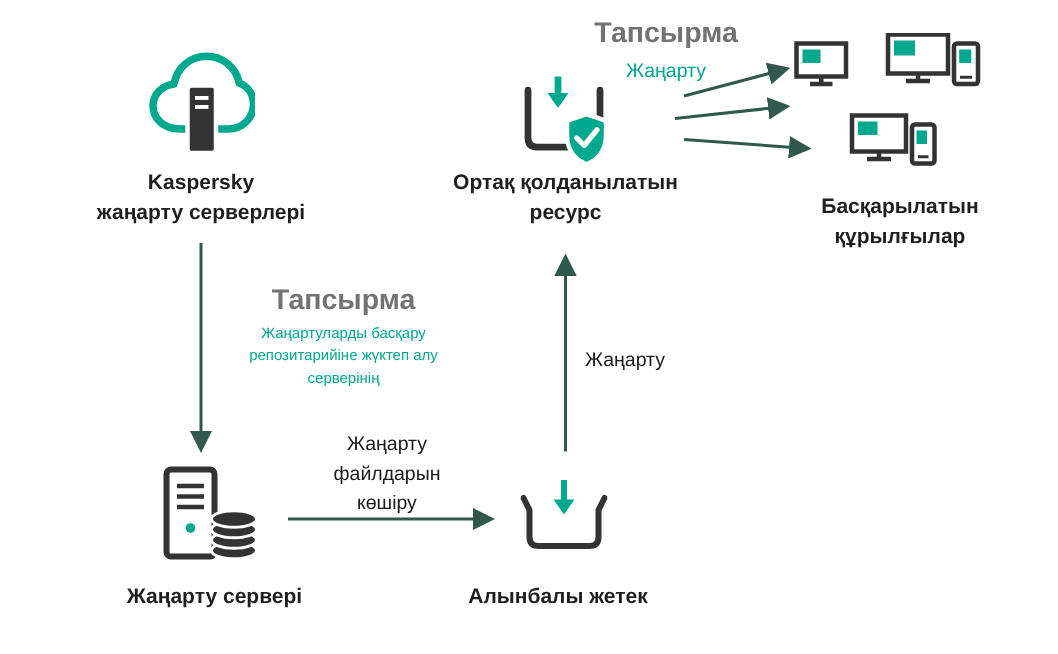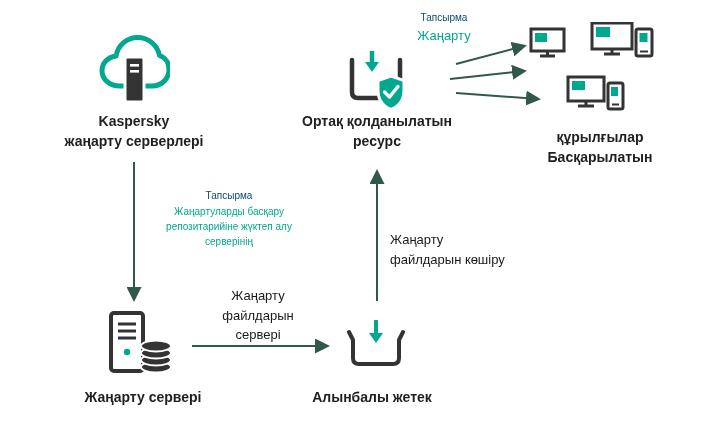--- a/index.html
+++ b/index.html
@@ -3,21 +3,21 @@
 <meta charset="utf-8">
 <style>
   * { margin:0; padding:0; box-sizing:border-box; }
   html,body { background:#fff; }
   body { font-family:"Liberation Sans", sans-serif; color:#222; }
   .stage { position:relative; width:705px; height:436px; background:#fff; overflow:hidden; margin:0 auto; }
   .abs { position:absolute; }
   .arrows { left:0; top:0; pointer-events:none; }
   .node-label { font-size:14px; line-height:1.4; color:#1f1f1f; text-align:center;font-weight:bold; }
   .edge-block { text-align:center; }
-  .edge-title { font-size:10px; color:#0c4a6e; margin-bottom:3px; }
+  .edge-title { font-size:19px; color:#737373; margin-bottom:3px;font-weight:bold; }
   .edge-teal { font-size:10px; color:#00A88E; line-height:1.5; }
   .edge-plain { font-size:13px; color:#1a1a1a; line-height:1.5; }
   .left { text-align:left; }
 </style>
 </head>
 <body>
 
 <div class="stage">
 
   <svg class="abs arrows" width="705" height="436" viewBox="0 0 705 436">
@@ -67,37 +67,36 @@
       <ellipse cx="52" cy="36" rx="15" ry="5.5" fill="#333" stroke="#fff" stroke-width="2"></ellipse>
     </svg>
   </div>
   <div class="abs node-label" style="left:58px; top:388px; width:170px;">
     <div>Жаңарту сервері</div>
   </div>
 
   <div class="abs edge-block" style="left:213px; top:286px; width:90px;">
     <div class="edge-plain">Жаңарту</div>
     <div class="edge-plain">файлдарын</div>
-    <div class="edge-plain">сервері</div>
+    <div class="edge-plain">көшіру</div>
   </div>
 
   <div class="abs" style="left:347px; top:318px;">
     <svg width="58" height="52" viewBox="0 0 58 52">
       <path d="M29,2 L29,19" stroke="#00A88E" stroke-width="4"></path>
       <path d="M22,15 L36,15 L29,25 Z" fill="#00A88E"></path>
       <path d="M2,14 L6,22 L6,40 Q6,46 12,46 L46,46 Q52,46 52,40 L52,22 L56,14" fill="none" stroke="#333" stroke-width="4" stroke-linejoin="round" stroke-linecap="round"></path>
     </svg>
   </div>
   <div class="abs node-label" style="left:292px; top:388px; width:160px;">
     <div>Алынбалы жетек</div>
   </div>
 
   <div class="abs edge-block left" style="left:390px; top:230px; width:140px;">
     <div class="edge-plain">Жаңарту</div>
-    <div class="edge-plain">файлдарын көшіру</div>
   </div>
 
   <div class="abs" style="left:345px; top:50px;">
     <svg width="68" height="64" viewBox="0 0 68 64">
       <path d="M27,1 L27,15" stroke="#00A88E" stroke-width="4.5"></path>
       <path d="M20,12 L34,12 L27,22 Z" fill="#00A88E"></path>
       <path d="M7,10 L7,42 Q7,48 13,48 L49,48 Q55,48 55,42 L55,10" fill="none" stroke="#333" stroke-width="4.5" stroke-linejoin="round" stroke-linecap="round"></path>
       <path d="M46,26 L59,30.5 L59,40 C59,50 53.5,56.5 46,59.5 C38.5,56.5 33,50 33,40 L33,30.5 Z" fill="#00A88E" stroke="#fff" stroke-width="3"></path>
       <polyline points="39.5,42 44.5,47 53,36.5" fill="none" stroke="#fff" stroke-width="3.5" stroke-linecap="round" stroke-linejoin="round"></polyline>
     </svg>
@@ -133,17 +132,17 @@
       <rect x="44" y="59" width="13" height="9" fill="#00A88E"></rect>
       <line x1="58" y1="79" x2="58" y2="83" stroke="#333" stroke-width="3"></line>
       <line x1="50" y1="84" x2="66" y2="84" stroke="#333" stroke-width="3"></line>
 
       <rect x="80" y="61" width="15" height="26" rx="2" fill="#fff" stroke="#333" stroke-width="3"></rect>
       <rect x="83" y="65" width="7" height="9" fill="#00A88E"></rect>
       <line x1="84" y1="82.5" x2="91" y2="82.5" stroke="#333" stroke-width="2"></line>
     </svg>
   </div>
   <div class="abs node-label" style="left:535px; top:128px; width:130px;">
+    <div>Басқарылатын</div>
     <div>құрылғылар</div>
-    <div>Басқарылатын</div>
   </div>
 
 </div>
 
 </body></html>

